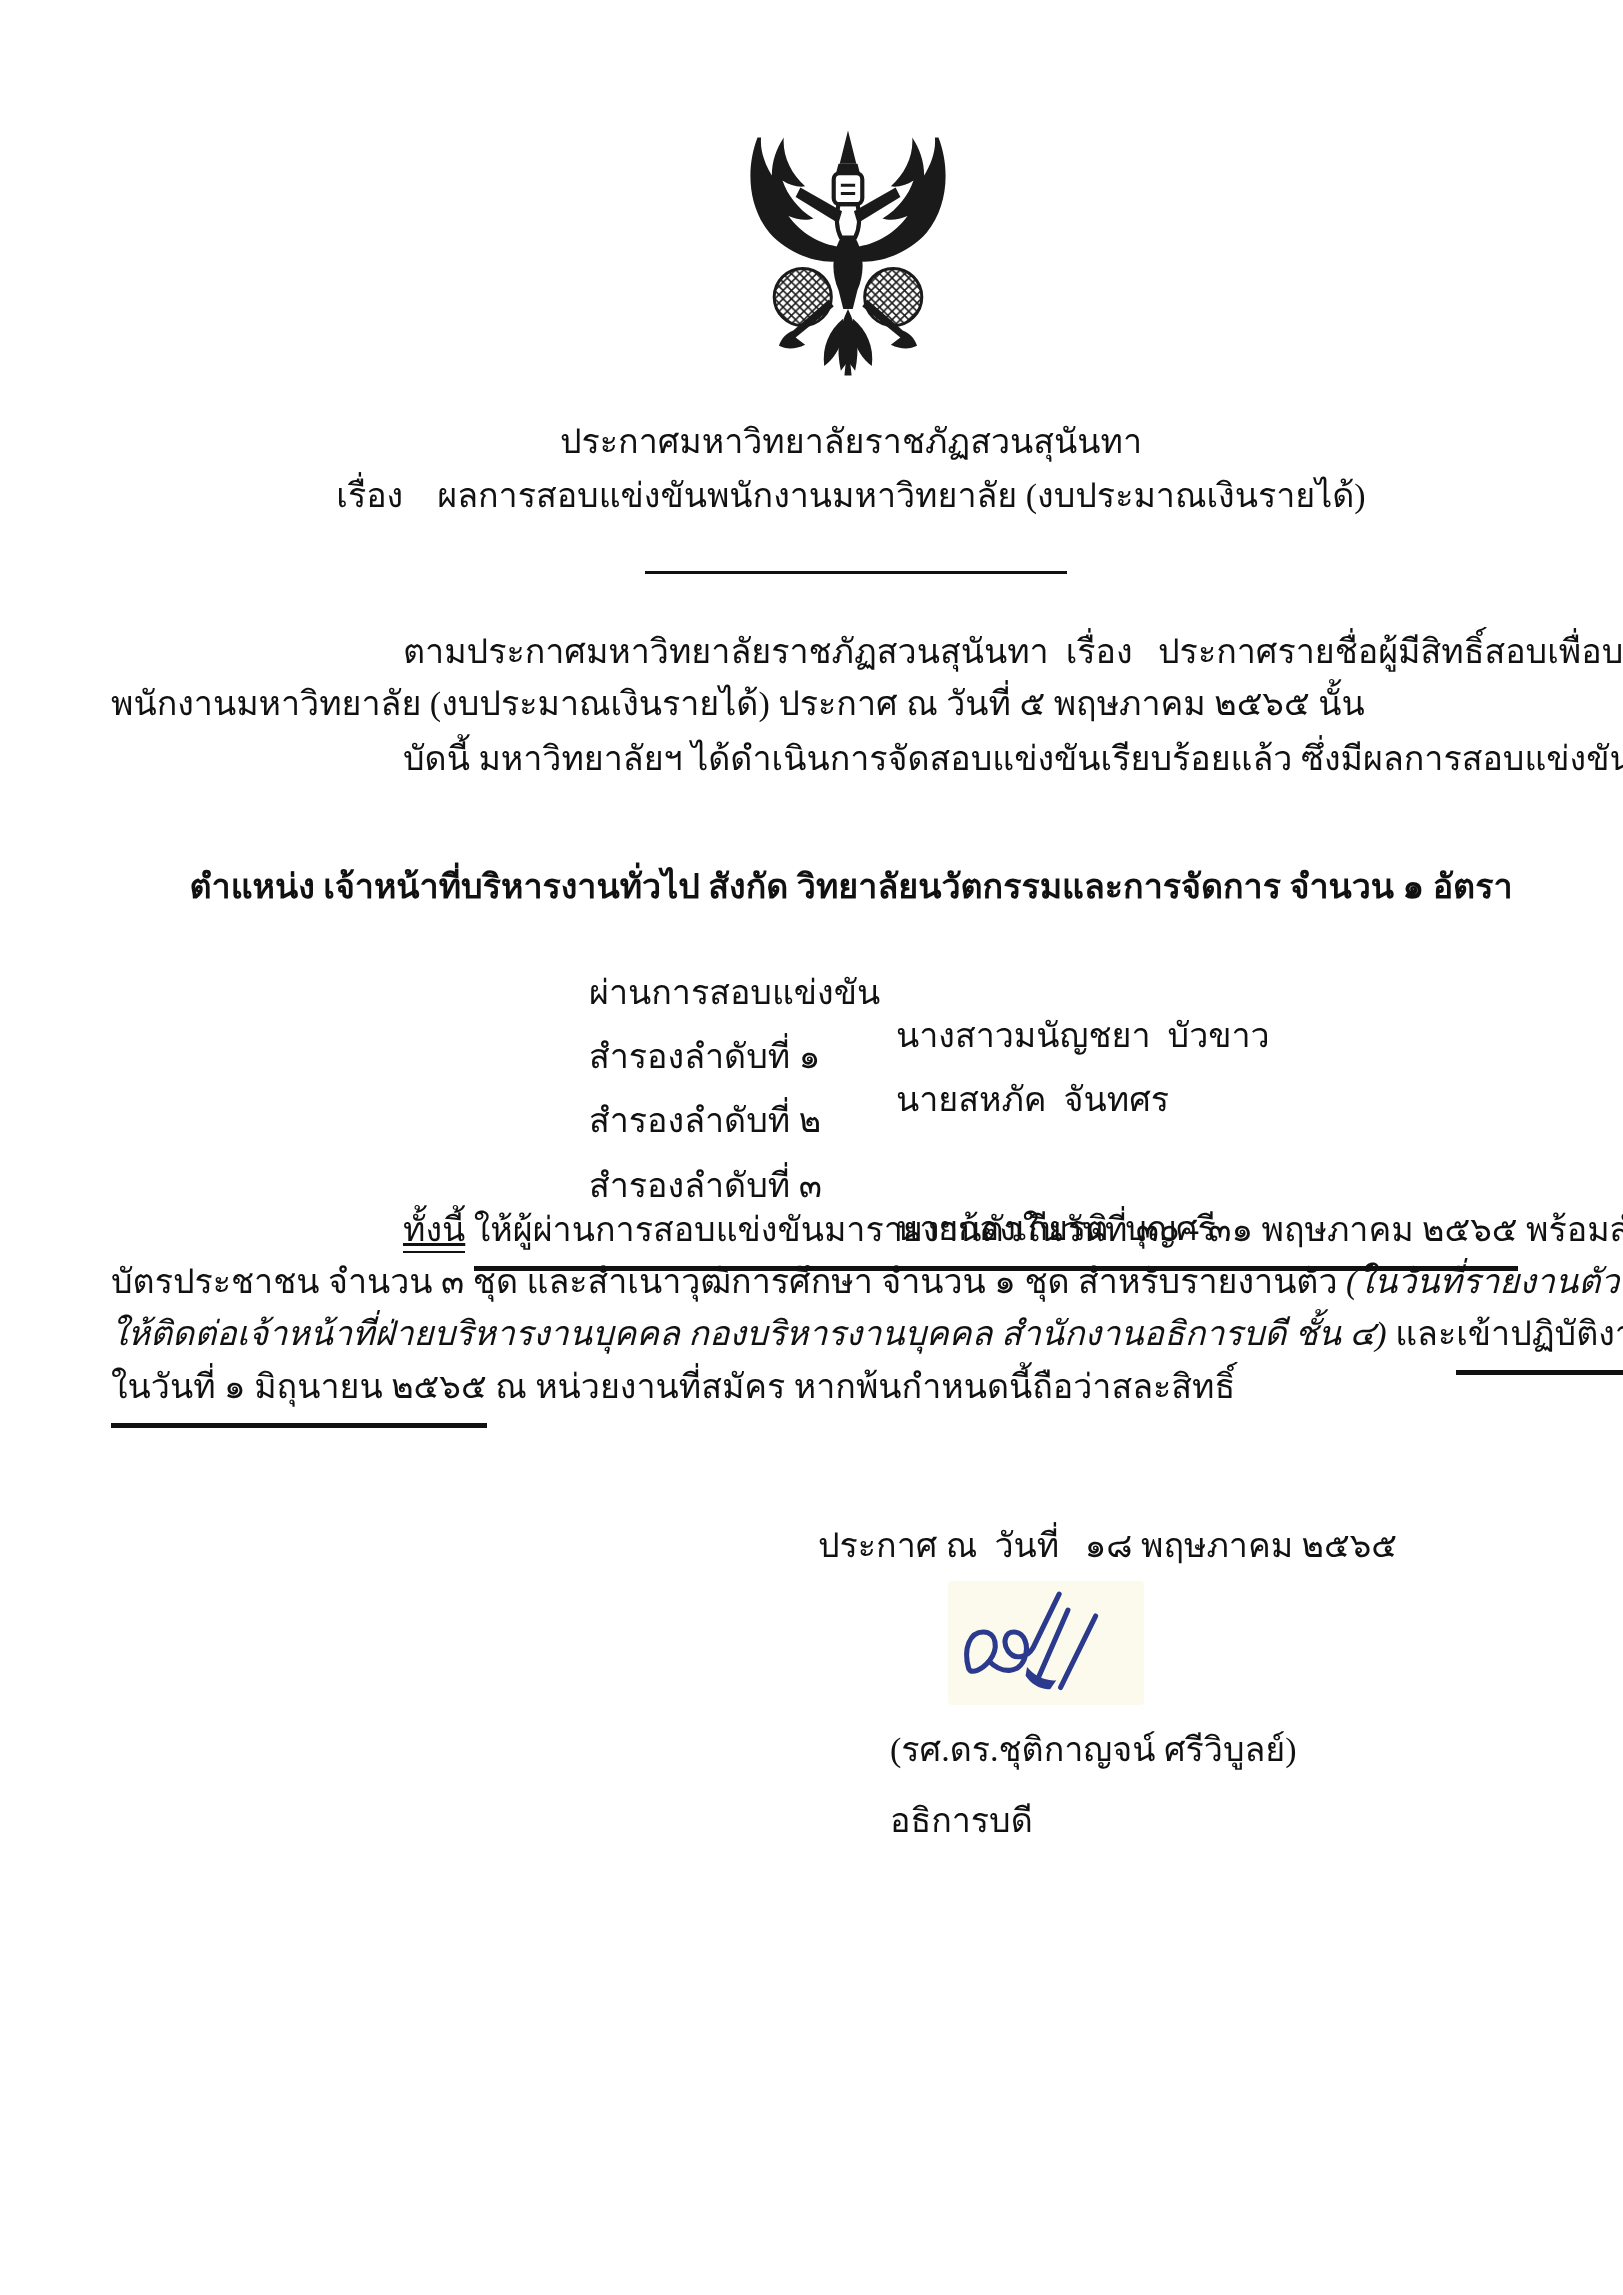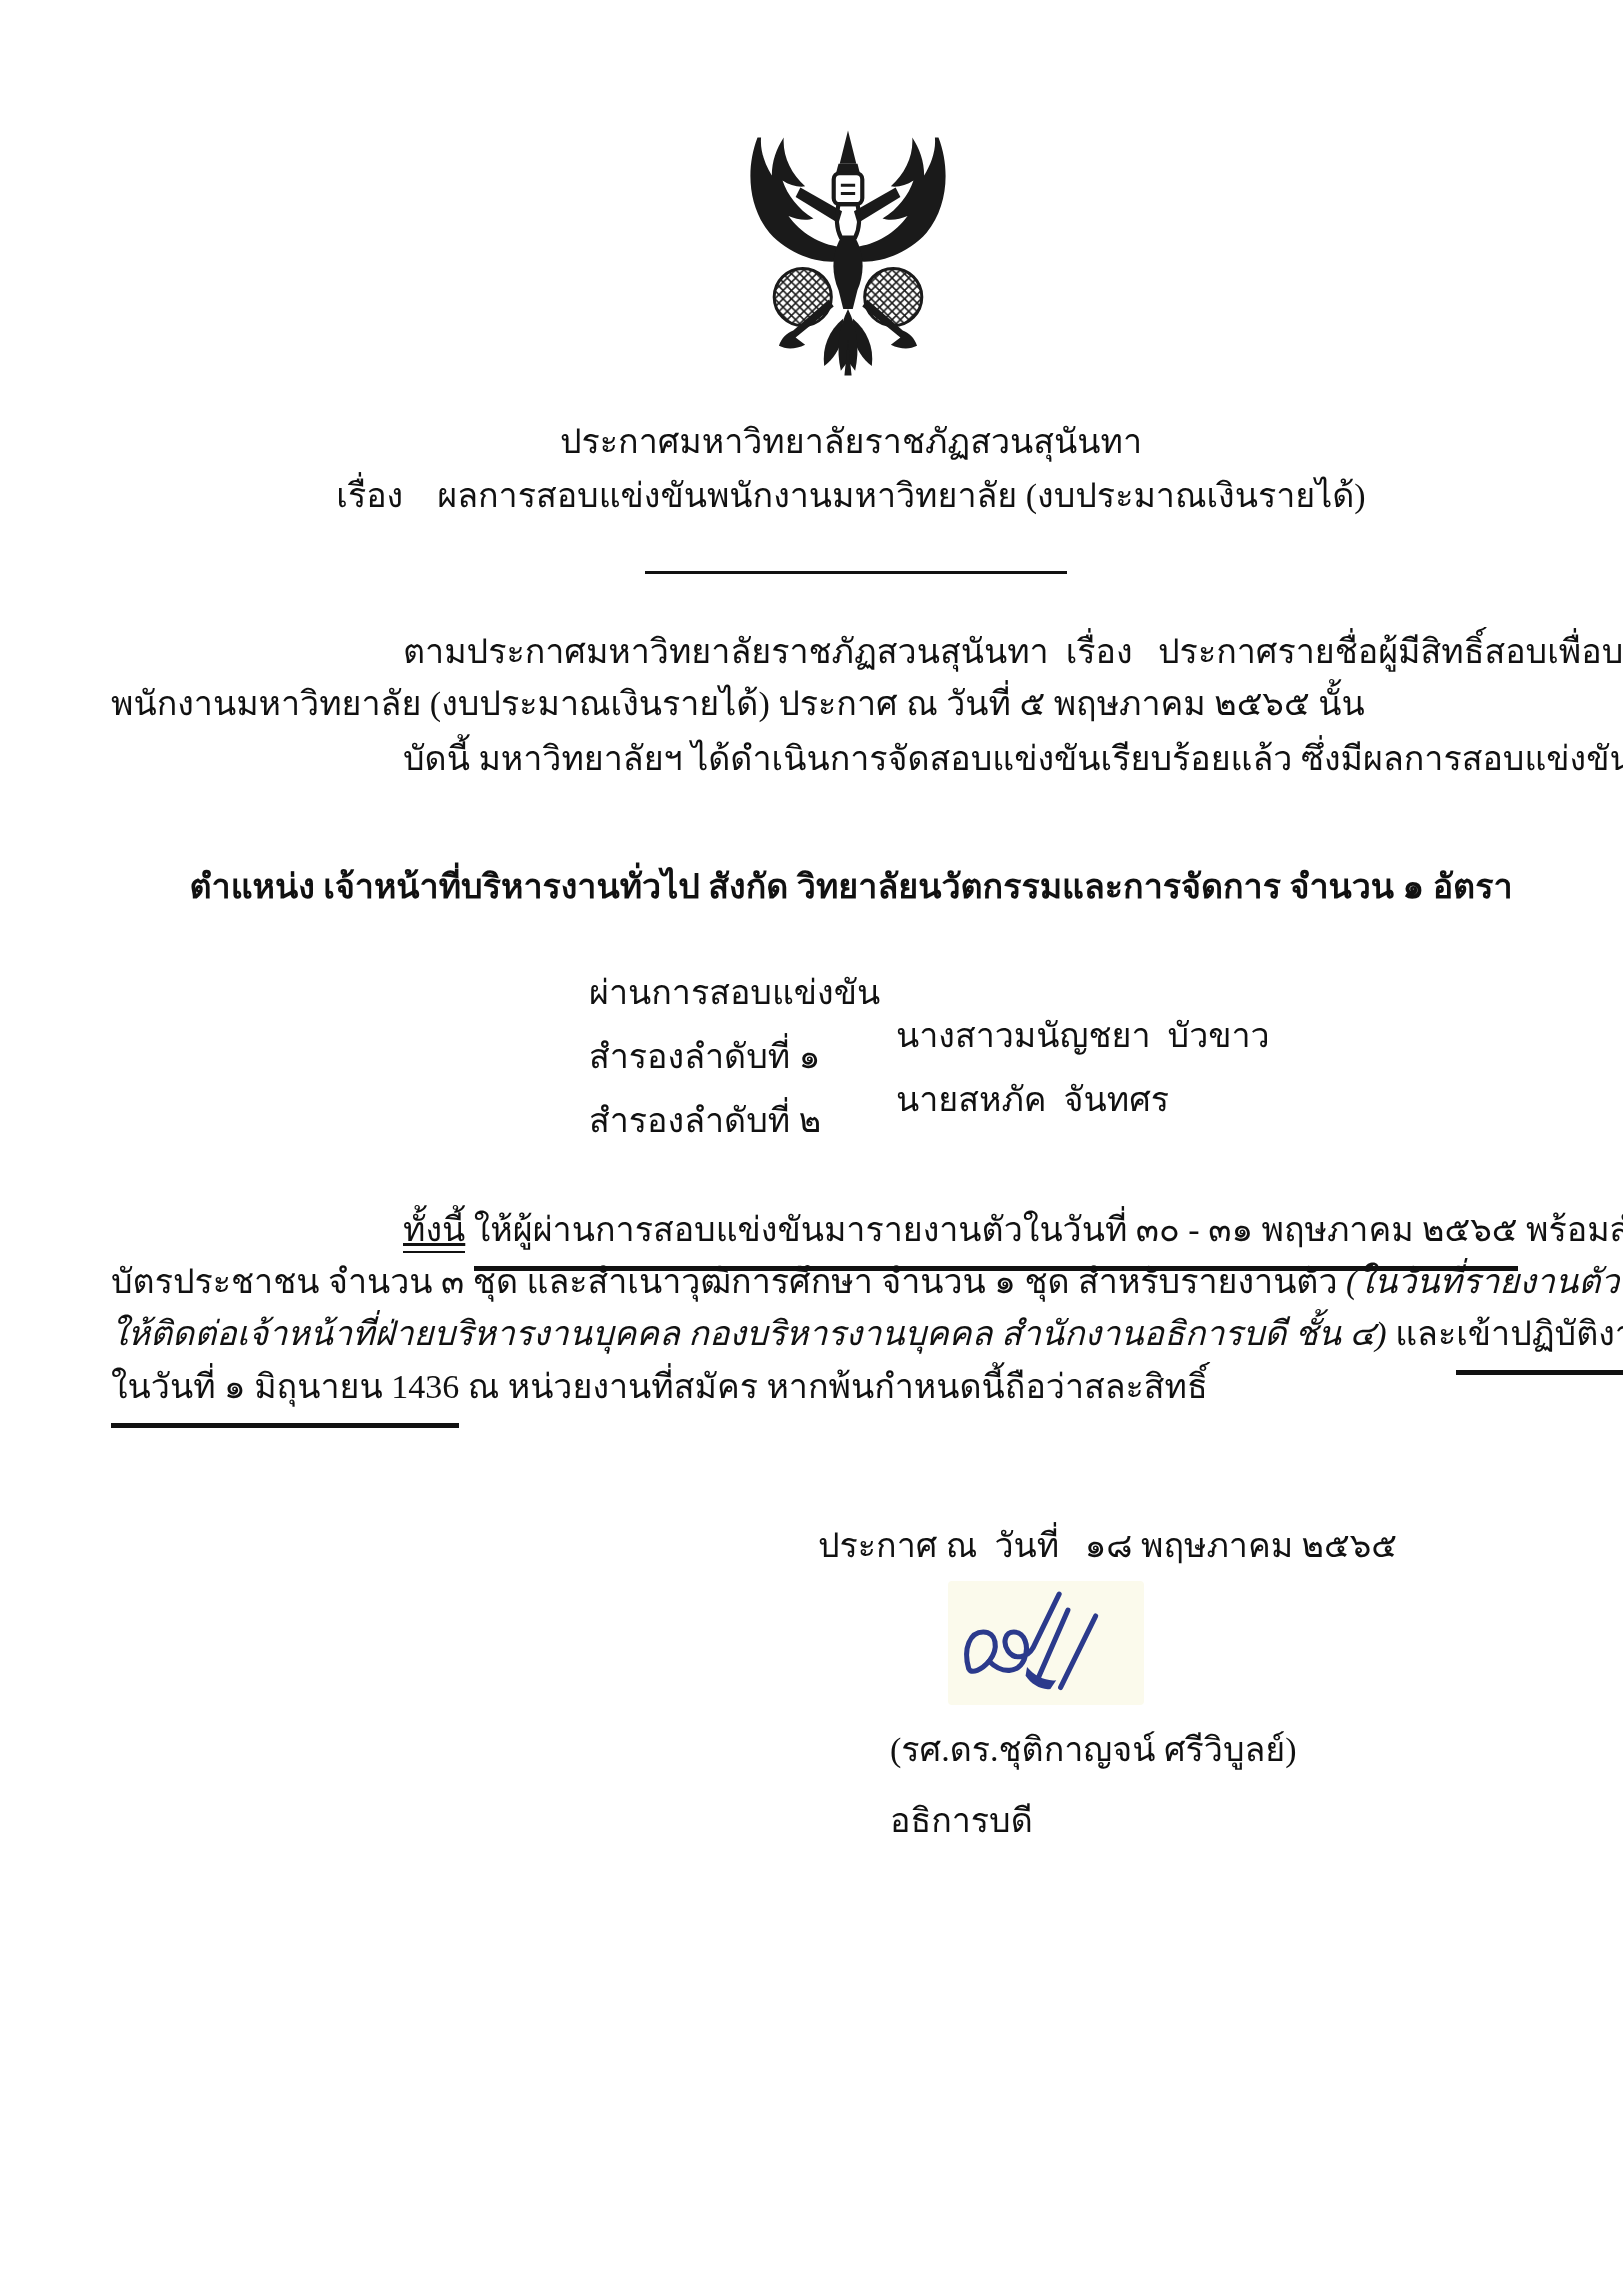--- a/index.html
+++ b/index.html
@@ -89,28 +89,32 @@
     <span class="lbl">ผ่านการสอบแข่งขัน</span>
     <span class="nm">นางสาวมนัญชยา  บัวขาว</span>
   </div>
   <div class="ln row" style="top:992px">
     <span class="lbl">สำรองลำดับที่ ๑</span>
     <span class="nm">นายสหภัค  จันทศร</span>
   </div>
   <div class="ln row" style="top:1056px">
     <span class="lbl">สำรองลำดับที่ ๒</span>
   </div>
+  <div class="ln row" style="top:1121px">
+    <span class="lbl">สำรองลำดับที่ ๓</span>
+    <span class="nm">นายก้องเกียรติ  บุญศรี</span>
+  </div>
 
   <div class="ln body-left indent" style="top:1208px"><span class="u-thin">ทั้งนี้</span><span> </span><span class="u-thick">ให้ผู้ผ่านการสอบแข่งขันมารายงานตัวในวันที่ ๓๐ - ๓๑ พฤษภาคม ๒๕๖๕</span><span> พร้อมสำเนา</span></div>
 
   <div class="ln body-left" style="top:1260px"><span>บัตรประชาชน จำนวน ๓ ชุด และสำเนาวุฒิการศึกษา จำนวน ๑ ชุด สำหรับรายงานตัว </span><span class="ital">(ในวันที่รายงานตัวขอ</span></div>
 
   <div class="ln body-left" style="top:1312px"><span class="ital">ให้ติดต่อเจ้าหน้าที่ฝ่ายบริหารงานบุคคล กองบริหารงานบุคคล สำนักงานอธิการบดี ชั้น ๔) </span><span>และ</span><span class="u-thick">เข้าปฏิบัติงาน</span></div>
 
-  <div class="ln body-left" style="top:1365px"><span class="u-thick">ในวันที่ ๑ มิถุนายน 1436</span><span> ณ หน่วยงานที่สมัคร หากพ้นกำหนดนี้ถือว่าสละสิทธิ์</span></div>
+  <div class="ln body-left" style="top:1365px"><span class="u-thick">ในวันที่ ๑ มิถุนายน ๒๕๖๕</span><span> ณ หน่วยงานที่สมัคร หากพ้นกำหนดนี้ถือว่าสละสิทธิ์</span></div>
 
   <div class="ln" style="top:1524px;left:818px">ประกาศ ณ  วันที่   ๑๘ พฤษภาคม ๒๕๖๕</div>
 
   <div class="sig-wrap">
     <svg viewBox="0 0 260 170" xmlns="http://www.w3.org/2000/svg">
       <g fill="none" stroke="#2b3a8c" stroke-width="7" stroke-linecap="round" stroke-linejoin="round">
         <path d="M24 120 C16 92 26 70 44 70 C62 70 66 92 52 110 C42 122 28 128 24 120"></path>
         <path d="M52 110 C70 128 92 126 100 108 C108 88 100 70 86 70 C74 70 70 84 78 96 C86 108 104 106 112 92 L148 18"></path>
         <path d="M118 136 L160 40"></path>
         <path d="M150 146 L198 48"></path>

